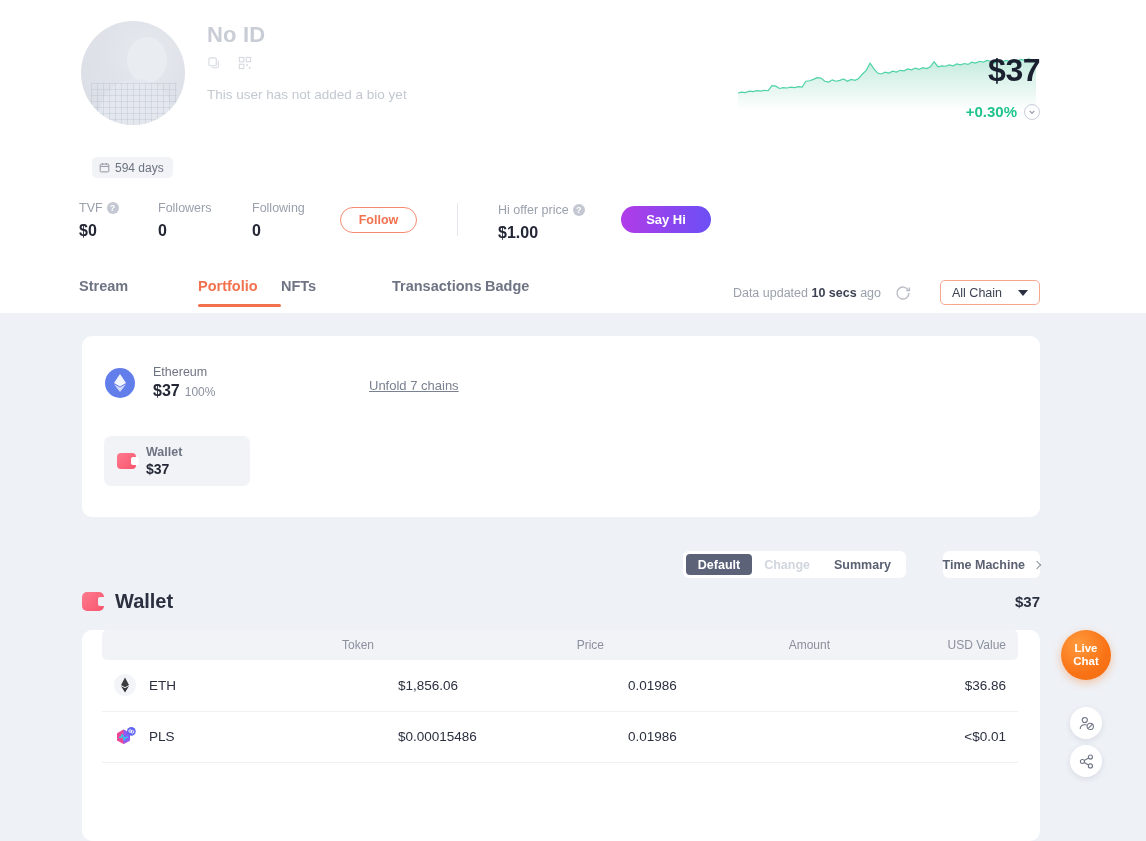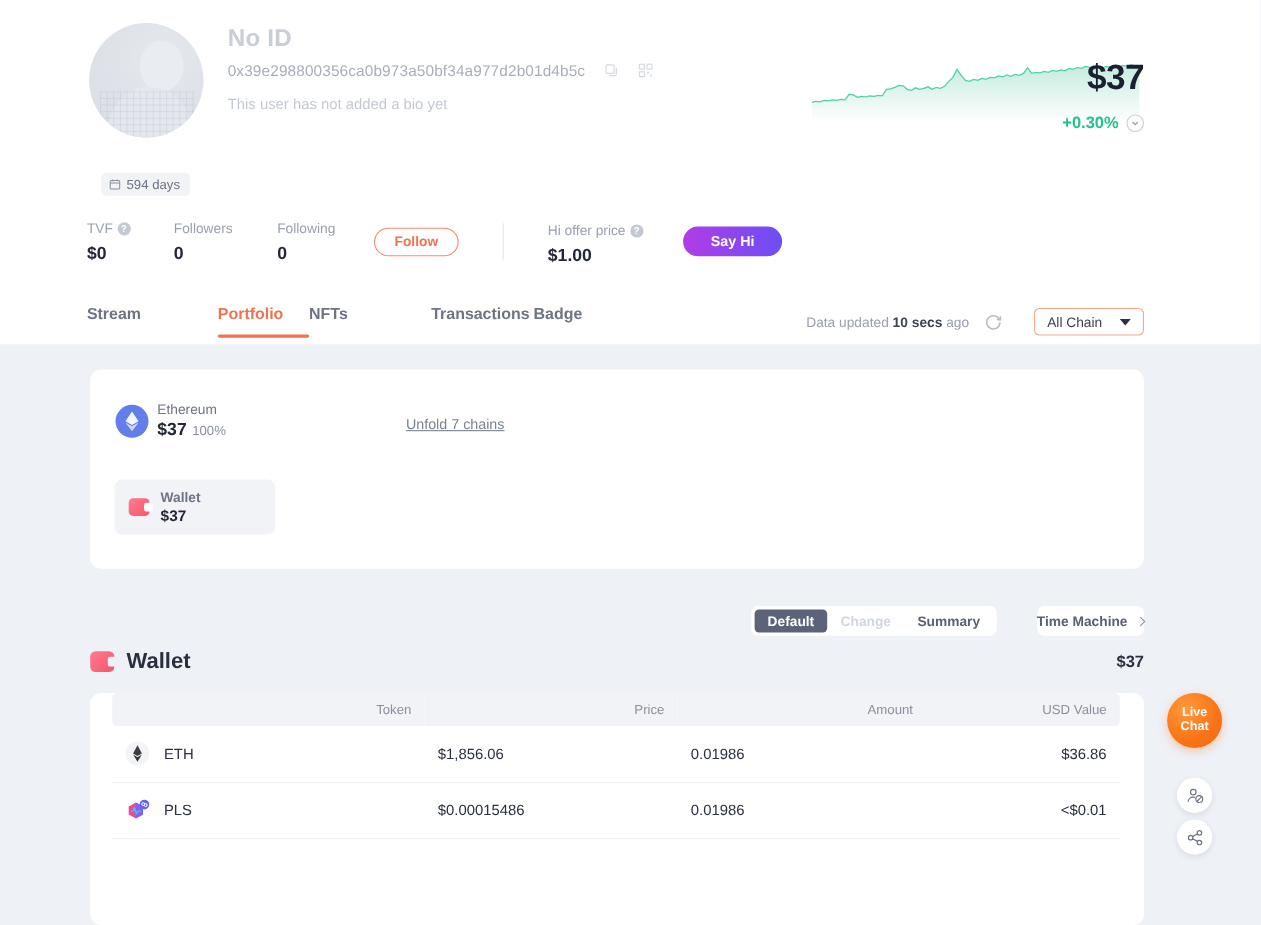--- a/index.html
+++ b/index.html
@@ -267,21 +267,20 @@
 
     <div class="avatar">
       <div class="head"></div>
       <div class="body"></div>
       <div class="grid"></div>
     </div>
 
     <div class="name">No ID</div>
 
     <div class="addr-row">
-      <span class="addr">0x39e298800356ca0b973a50bf34a977d2b01d4b5c</span>
       <span style="display:flex;cursor:pointer;">
         <svg class="ic" viewBox="0 0 16 16" fill="none" stroke="#b6bcc7" stroke-width="1.3">
           <rect x="2.2" y="2.2" width="8.4" height="9" rx="1.3"></rect>
           <path d="M5.2 13.4h6.4a1.3 1.3 0 0 0 1.3-1.3V5.2"></path>
         </svg>
       </span>
       <span style="display:flex;cursor:pointer;">
         <svg class="ic" viewBox="0 0 16 16" fill="#b6bcc7">
           <rect x="1.6" y="1.6" width="5" height="5" fill="none" stroke="#b6bcc7" stroke-width="1.3"></rect>
           <rect x="9.4" y="1.6" width="5" height="5" fill="none" stroke="#b6bcc7" stroke-width="1.3"></rect>
@@ -383,21 +382,21 @@
   </div>
 
   <div class="chains-card">
     <div class="chain-row">
       <div class="eth-logo">
         <svg width="12" height="18" viewBox="0 0 12 18">
           <path d="M6 0 L0 9 L6 12.4 L12 9 Z" fill="#ffffff" opacity=".92"></path>
           <path d="M6 13.6 L0 10.2 L6 18 L12 10.2 Z" fill="#ffffff" opacity=".72"></path>
         </svg>
       </div>
-      <div style="margin-left:8px;">
+      <div style="margin-left:18px;">
         <div class="chain-name">Ethereum</div>
         <div class="chain-amt">
           <span>$37</span><span class="chain-pct">100%</span>
         </div>
       </div>
     </div>
     <div class="unfold">Unfold 7 chains</div>
   </div>
 
   <div class="wallet-pill">

